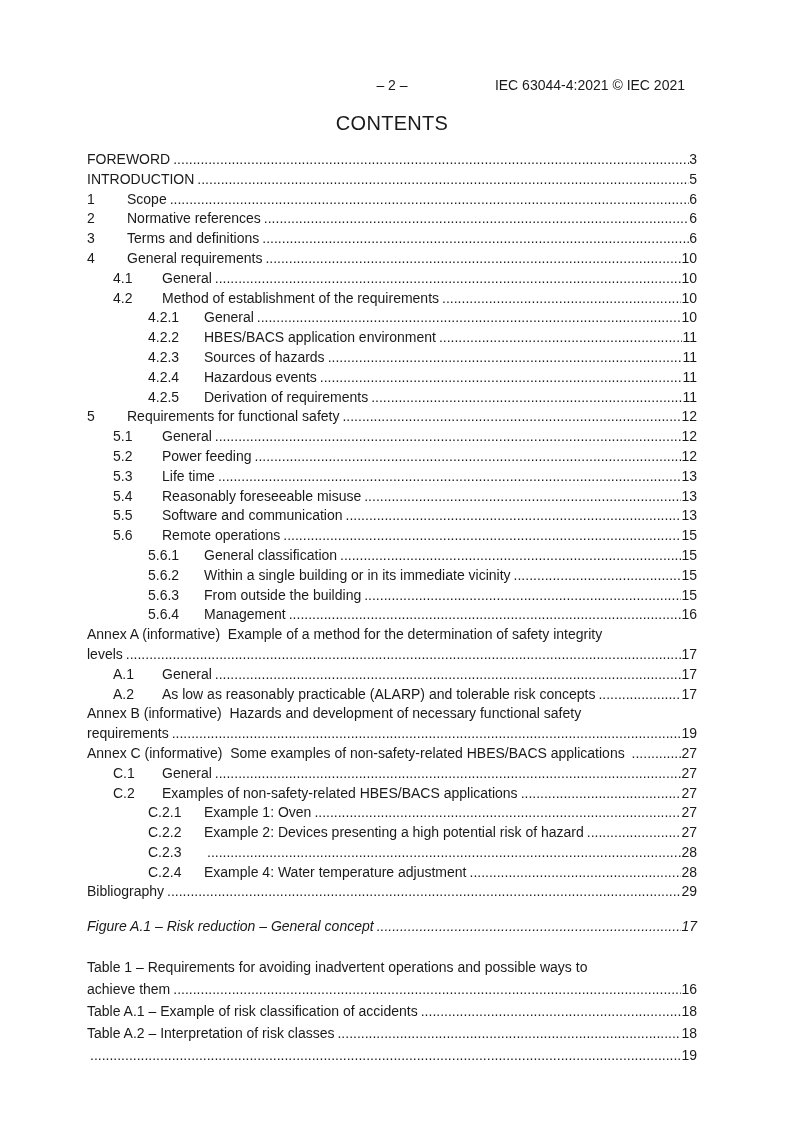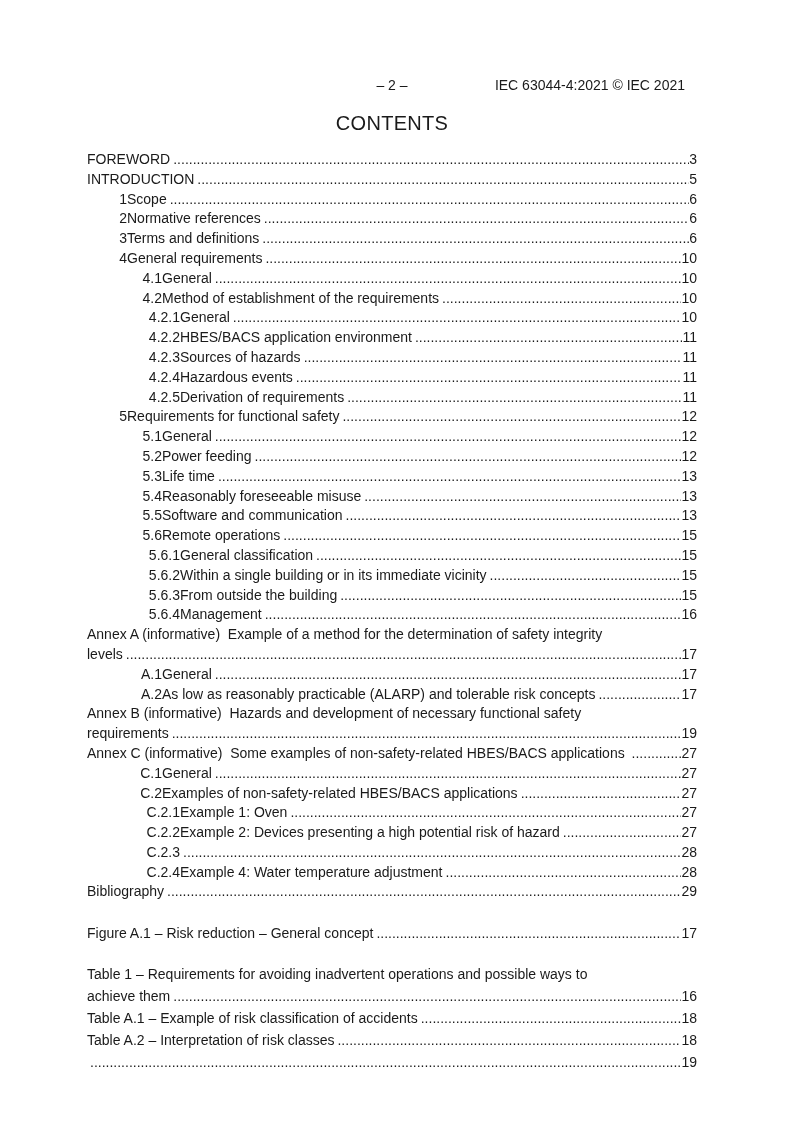--- a/index.html
+++ b/index.html
@@ -20,37 +20,37 @@
     white-space: pre;
   }
   .doc-ref { position: absolute; right: 12px; top: 0; white-space: pre; }
 
   .title {
     margin-top: 17px; height: 22px; line-height: 22px;
     text-align: center; font-size: 20px; letter-spacing: 0.3px;
   }
 
   .list { }
-  .toc-list { margin-top: 16px; text-align: right; }
-  .figures-list { margin-top: 22px; }
+  .toc-list { margin-top: 16px; }
+  .figures-list { margin-top: 15px; font-style: italic; }
   .tables-list { margin-top: 21.2px; }
   .tables-list .row { margin-bottom: 2.2px; }
 
   .row {
     display: flex; align-items: baseline;
     height: 19.8px; line-height: 19.8px;
     white-space: pre;
   }
   .num { flex: 0 0 auto; }
   .lvl0 { padding-left: 0; }
   .lvl0 .num { width: 40px; }
   .lvl1 { padding-left: 26px; }
   .lvl1 .num { width: 49px; }
   .lvl2 { padding-left: 37px; }
-  .lvl2 .num { width: 56px; }
+  .lvl2 .num { width: 56px; margin-left: 24px; }
   .label { flex: 0 1 auto; }
   .leader { flex: 1 1 auto; overflow: hidden; padding-left: 3px; }
   .leader::after {
     content: "........................................................................................................................................................................................................................................................................................................................................................";
   }
   .row.no-dots .leader::after { content: ""; }
   .pg { flex: 0 0 auto; }
 </style>
 </head>
 <body>

